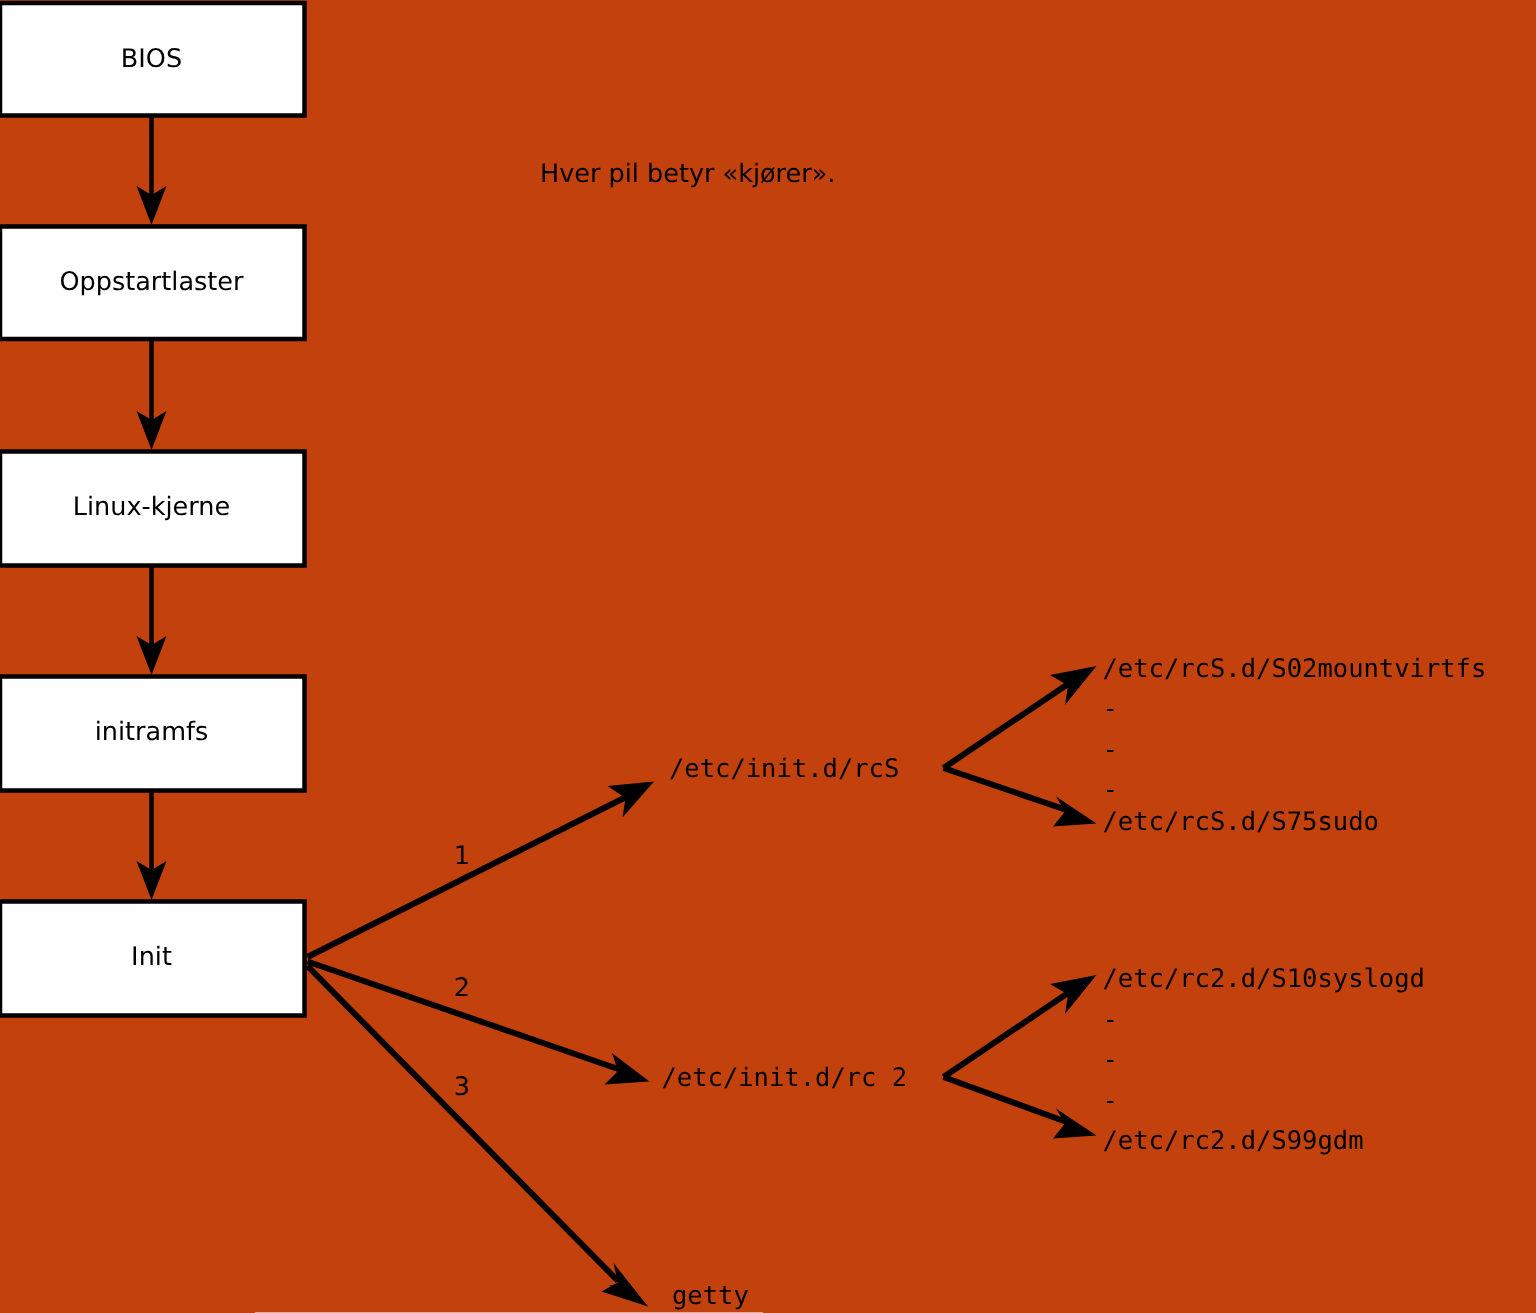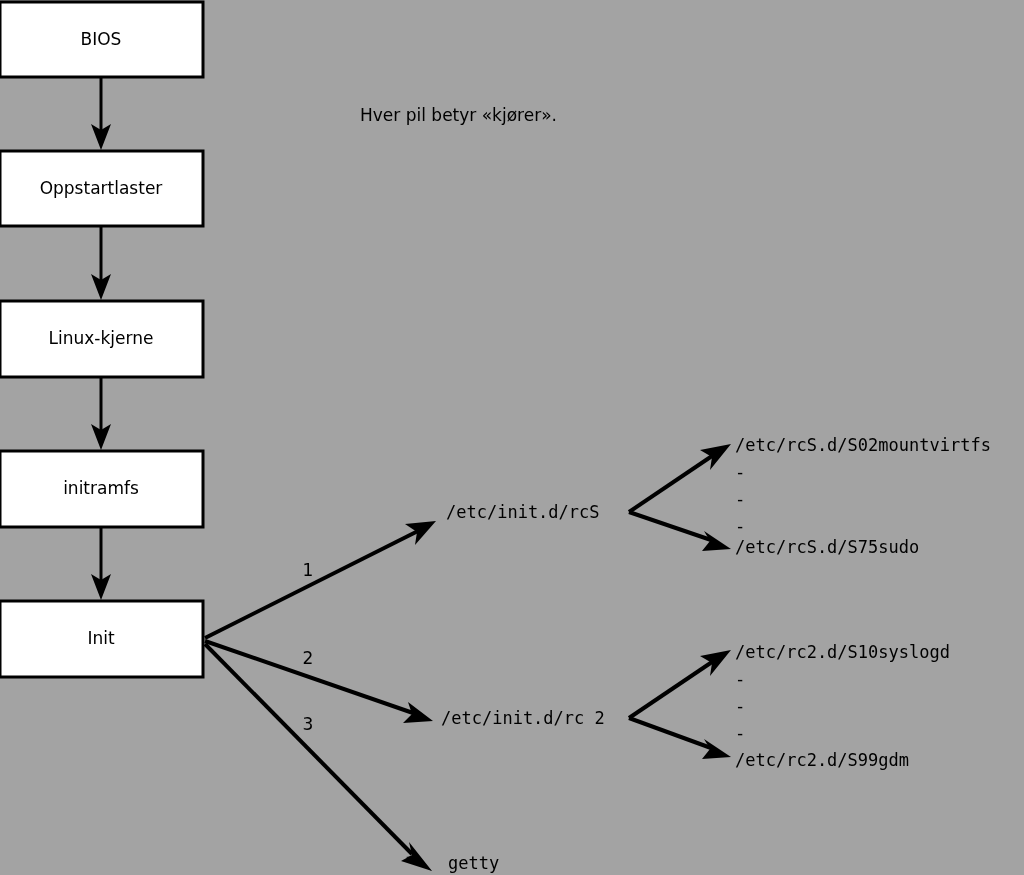--- a/index.html
+++ b/index.html
@@ -9,21 +9,21 @@
     background: #ffffff;
   }
   body {
     font-family: "DejaVu Sans", sans-serif;
     color: #000000;
   }
   #diagram-root {
     position: relative;
     width: 1024px;
     height: 875px;
-    background: #a3a3a3;
+    background: #c2410c;
     overflow: hidden;
   }
   #diagram-svg {
     position: absolute;
     top: 0;
     left: 0;
     width: 1024px;
     height: 875px;
     display: block;
   }

